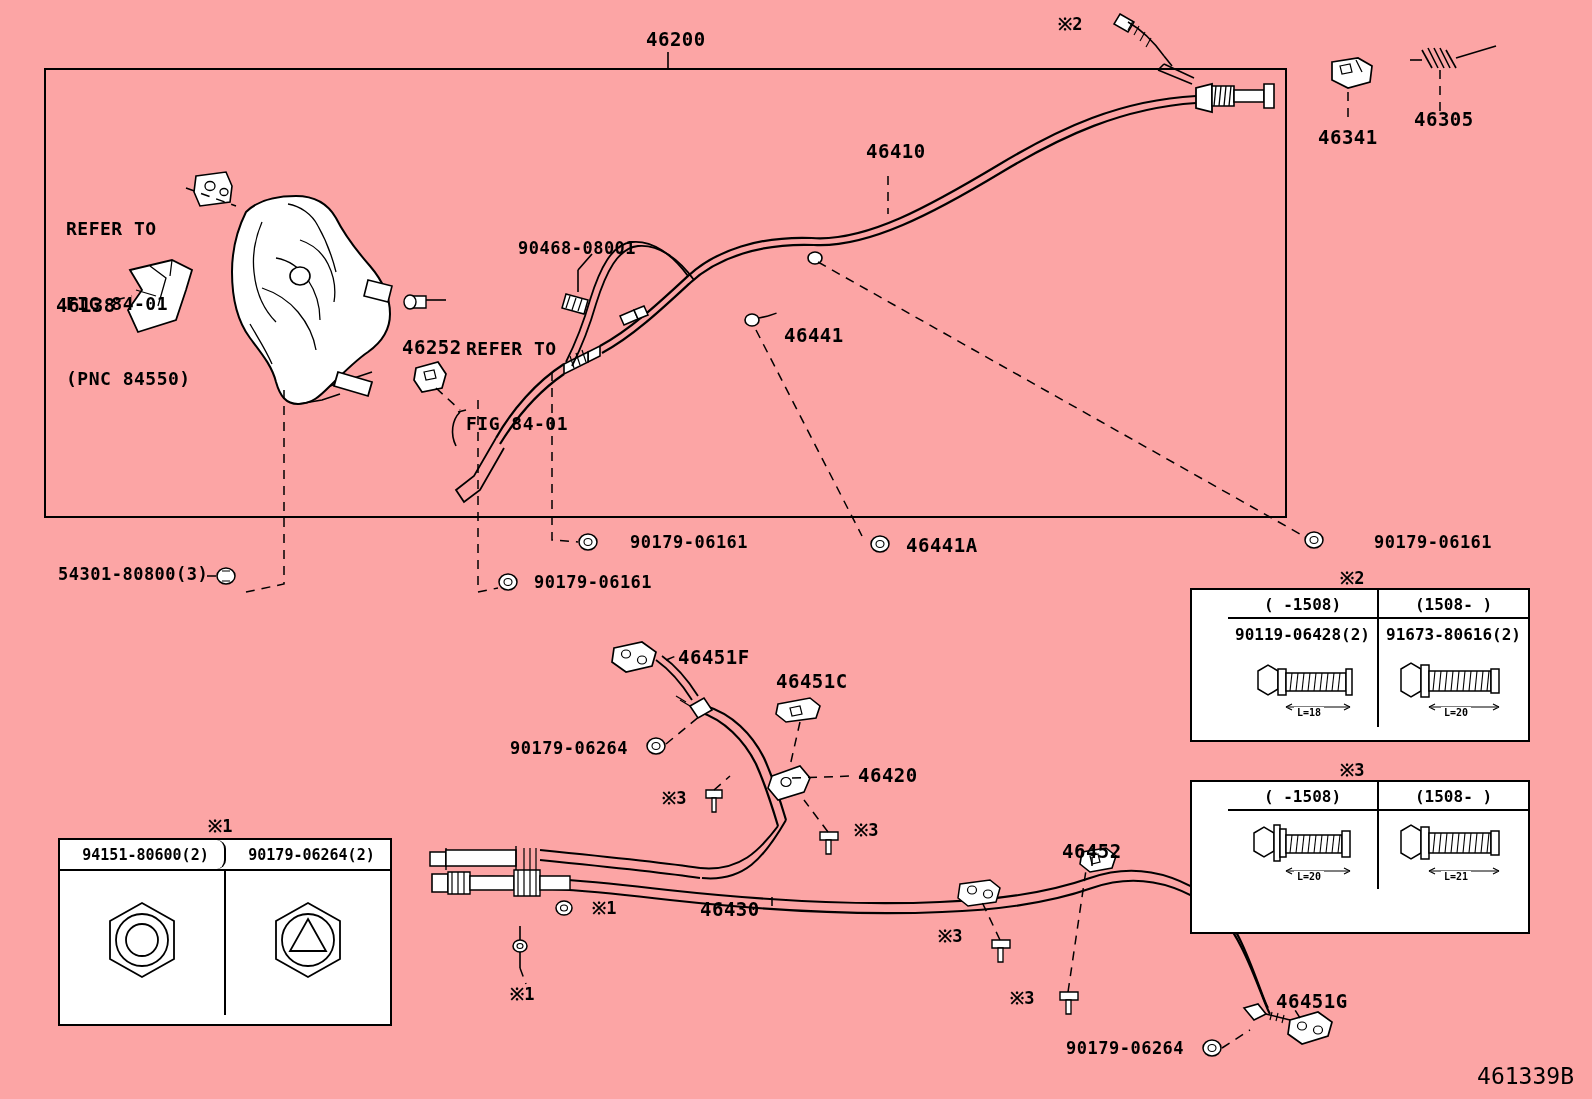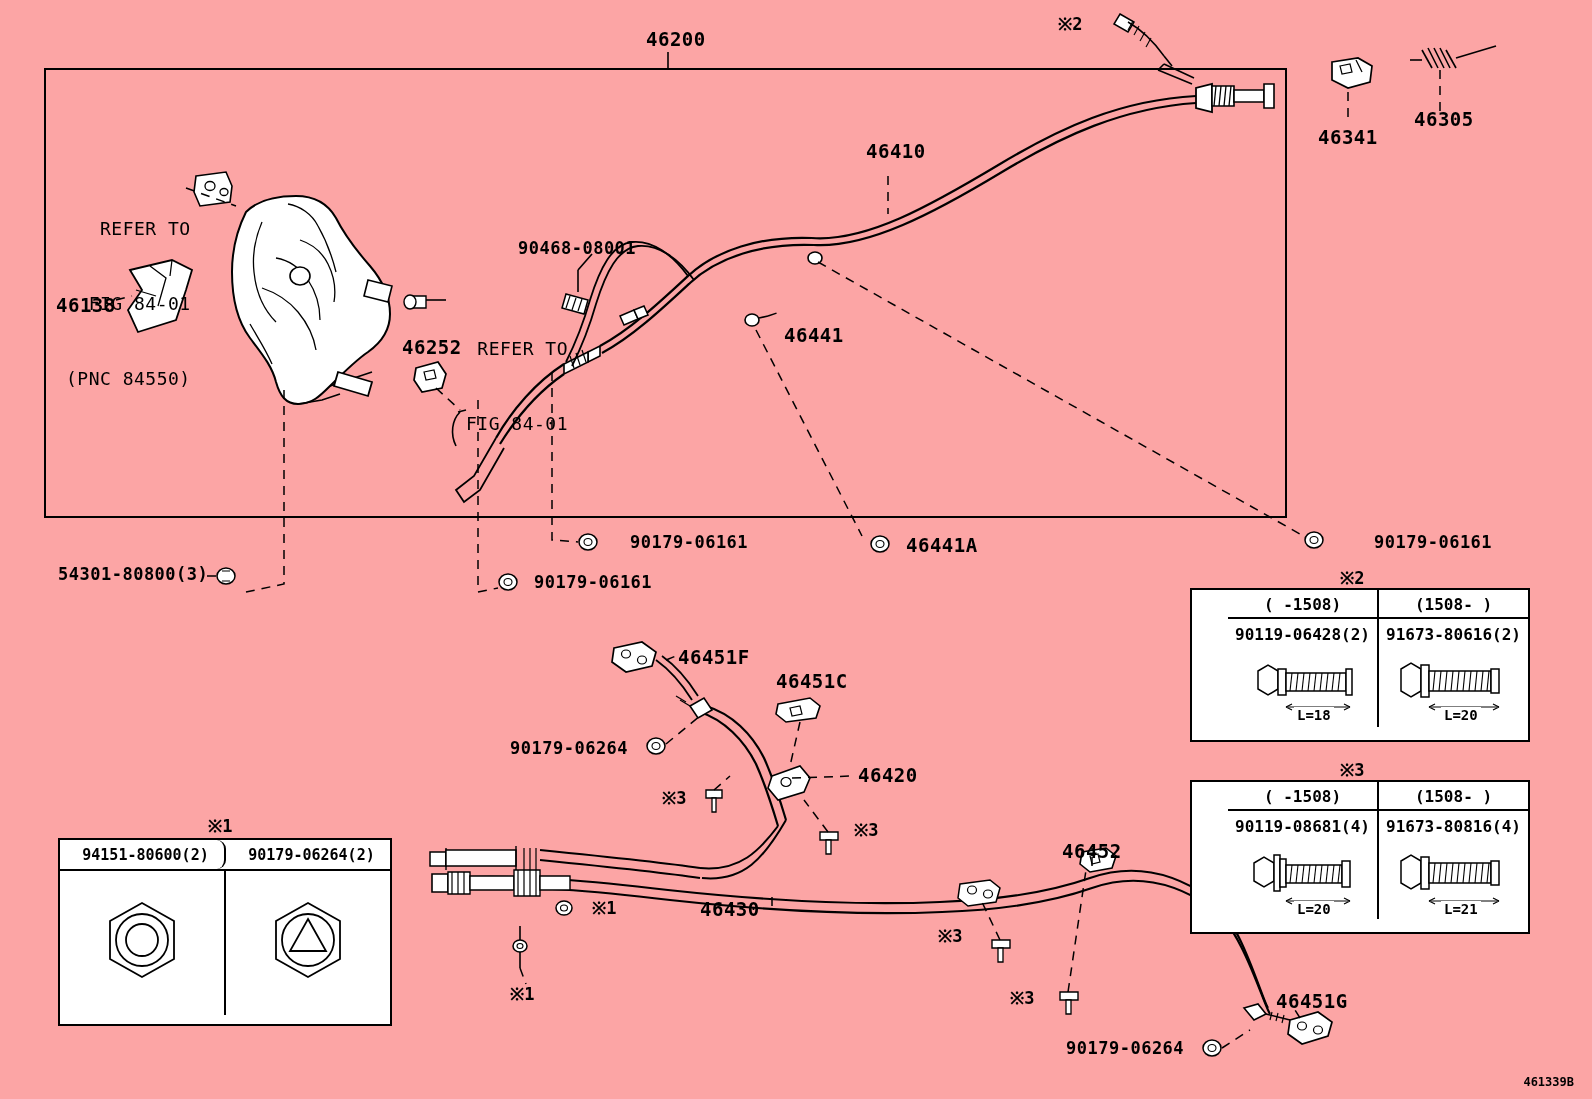--- a/index.html
+++ b/index.html
@@ -24,23 +24,22 @@
     letter-spacing: 0.5px;
     white-space: pre;
     color: #000;
   }
   .lbl.small {
     font-size: 17px;
     font-weight: bold;
   }
   .lbl.ref {
     font-size: 18px;
-    font-weight: normal;
+    font-weight: bold;
     line-height: 25px;
-    text-align: right;
   }
   .mainbox {
     position: absolute;
     left: 44px;
     top: 68px;
     width: 1243px;
     height: 450px;
     border: 2px solid #000;
     box-sizing: border-box;
     background: transparent;
@@ -77,27 +76,27 @@
     height: 78px;
     position: relative;
   }
   .star {
     position: absolute;
     font-family: "DejaVu Sans Mono", monospace;
     font-size: 17px;
     font-weight: bold;
   }
   svg { position: absolute; left: 0; top: 0; }
-  .bolt-l { font-size: 14px; font-weight: bold; }
+  .bolt-l { font-size: 10px; font-weight: bold; }
   .footer {
     position: absolute;
     right: 18px;
     bottom: 10px;
-    font-size: 12px;
-    font-weight: bold;
+    font-size: 23px;
+    font-weight: normal;
     font-family: "DejaVu Sans Mono", monospace;
   }
   .nuttbl {
     position: absolute;
     left: 58px;
     top: 838px;
     width: 334px;
     height: 188px;
     border: 2px solid #000;
     box-sizing: border-box;
@@ -525,24 +524,20 @@
     </div>
   </div>
 
   <div class="star" style="left:1340px; top:758px;">※3</div>
   <div class="tbl" style="left:1190px; top:780px; width:340px; height:154px;">
     <div class="row">
       <div class="cell rng">(    -1508)</div>
       <div class="cell rng">(1508-    )</div>
     </div>
     <div class="row">
-      <div class="cell pn">90119-08681(4)</div>
-      <div class="cell pn">91673-80816(4)</div>
-    </div>
-    <div class="row">
       <div class="cell img">
         <svg width="168" height="78">
           <g fill="#fff" stroke="#000" stroke-width="1.5">
             <path d="M26,22 l10,-6 l10,6 l0,18 l-10,6 l-10,-6 z"></path>
             <path d="M46,14 l6,0 l0,36 l-6,0 z"></path>
             <path d="M52,18 l6,0 l0,28 l-6,0 z"></path>
             <path d="M58,24 l56,0 l0,18 l-56,0 z"></path>
             <path d="M114,20 l8,0 l0,26 l-8,0 z"></path>
           </g>
           <g stroke="#000" stroke-width="1.1">

